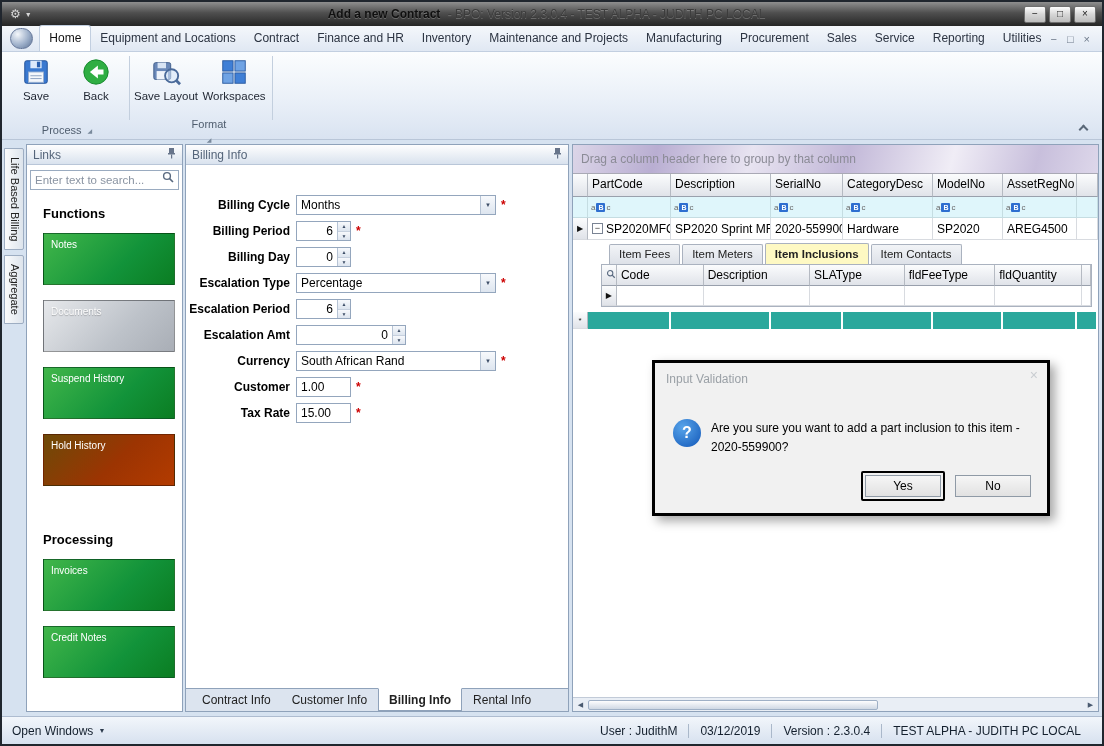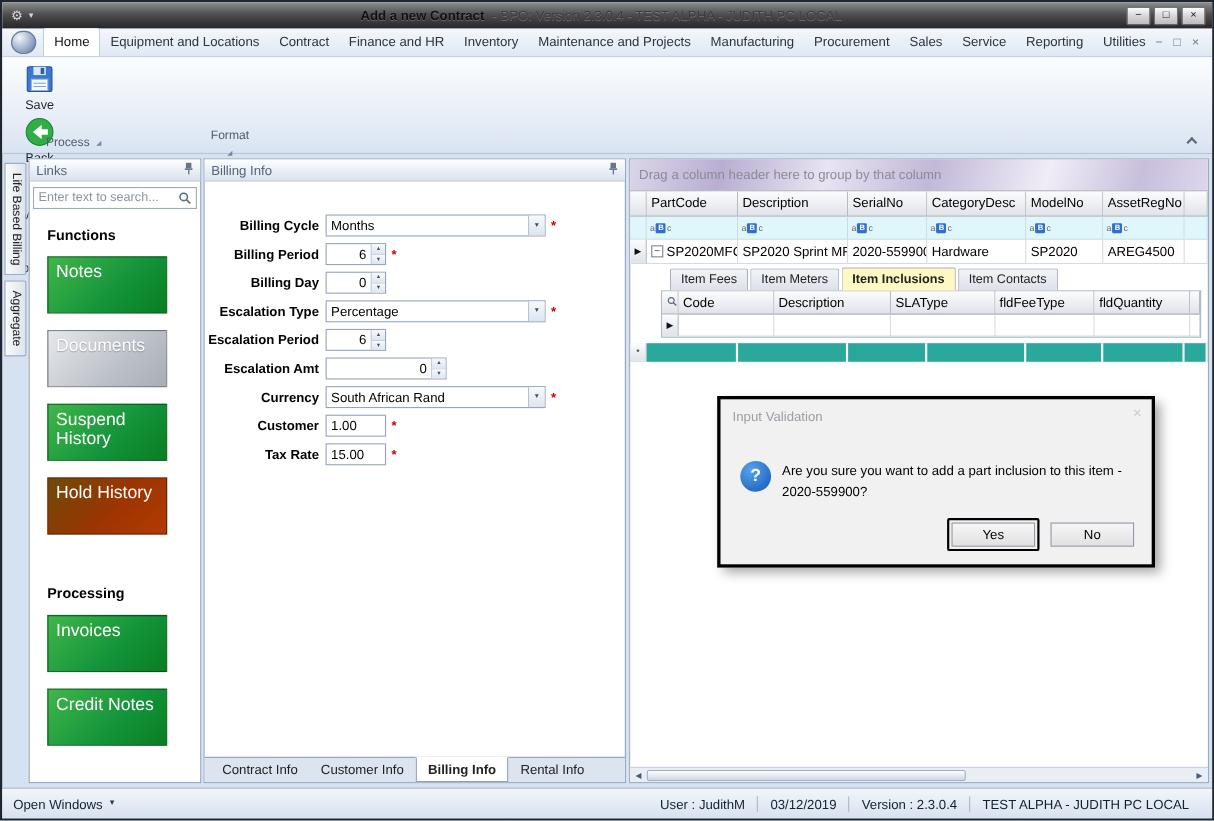--- a/index.html
+++ b/index.html
@@ -32,21 +32,21 @@
     border:1px solid #66789a; }
   .rtab { padding:5px 9px 6px; color:#2c3442; white-space:nowrap; }
   .rtab.active { background:#fff; border:1px solid #c2cfe0; border-bottom:none;
     border-radius:3px 3px 0 0; color:#111; }
   .tab-winbtns { margin-left:auto; display:flex; align-items:center; gap:10px;
     padding:0 12px 6px 0; color:#6e7a8a; font-size:11px; line-height:1; }
 
   
   .ribbon { position:absolute; top:50px; left:0; right:0; height:88px;
     background:linear-gradient(#fbfdfe,#eaf0f8 55%,#d9e3f1); border-bottom:1px solid #b9c6d8; }
-  .ribbon-inner { display:flex; height:70px; padding:2px 0 0 4px;flex-direction:column; }
+  .ribbon-inner { display:flex; height:70px; padding:2px 0 0 4px; }
   .rbtn { width:60px; display:flex; flex-direction:column; align-items:center; gap:3px;
     padding-top:3px; color:#1e2430; }
   .rbtn .ic { width:30px; height:30px; }
   .rbtn .lbl { font-size:11.5px; white-space:nowrap; }
   .rsep { width:1px; background:#c3cfde; margin:2px 3px; }
   .glabels { display:flex; height:16px; font-size:11px; color:#4f5d6e; padding-left:4px; }
   .glabel { display:flex; align-items:center; justify-content:center; gap:6px; }
   .glabel .launcher { font-size:6px; color:#7a8a9c; }
   .g1 { width:122px; } .g2 { width:148px; margin-left:7px;flex-direction:column; }
   .ribbon-collapse { position:absolute; right:14px; bottom:5px; width:8px; height:8px; }
@@ -58,28 +58,28 @@
   .vtab { writing-mode:vertical-rl; background:linear-gradient(to right,#fafbfc,#dde4ec);
     border:1px solid #9dadc2; padding:8px 2px; font-size:11px; color:#222; border-radius:0 2px 2px 0; }
 
   .panel-hdr { height:20px; background:linear-gradient(#fefefe,#d9e2ee);
     border-bottom:1px solid #b9c6d8; display:flex; align-items:center; justify-content:space-between;
     padding:0 6px; color:#55657a; }
 
   
   .links-panel { position:absolute; left:24px; top:142px; width:157px; height:568px;
     background:#fff; border:1px solid #8fa2ba; }
-  .search { margin:5px 3px 2px 3px; height:20px; border:1px solid #9aabc0; display:flex; align-items:center; background:#fff; }
+  .search { margin:5px 3px 2px 3px; height:20px; border:1px solid #9aabc0; display:flex; background:#fff; }
   .search input { flex:1; min-width:0; border:none; outline:none; padding:0 4px; font-size:11.5px;
     color:#333; font-family:"Liberation Sans",sans-serif; }
   .search input::placeholder { color:#8a94a2; }
   .search .mag { padding:0 4px 0 0; display:flex; }
   .section-title { font-weight:bold; font-size:13px; color:#000; margin:16px 0 0 16px; }
   .link-list { margin-top:12px; }
-  .link-btn { width:109px; height:52px; margin:0 0 15px 16px; color:#fff; font-size:16px;
+  .link-btn { width:132px; height:52px; margin:0 0 15px 16px; color:#fff; font-size:10px;
     padding:5px 7px; border:1px solid rgba(0,0,0,.35); }
   .lb-green { background:linear-gradient(135deg,#41b64a,#12933a 60%,#0b7d22); }
   .lb-gray  { background:linear-gradient(135deg,#e6e8eb,#bdc2c9 60%,#a9aeb6); color:#fcfcfc; text-shadow:0 1px 1px rgba(0,0,0,.25); }
   .lb-red   { background:linear-gradient(135deg,#6d4a08,#9c3402 55%,#b33b00); }
   .gap-processing { margin-top:46px; }
 
   
   .billing-panel { position:absolute; left:183px; top:142px; width:384px; height:568px;
     background:#fff; border:1px solid #8fa2ba; display:flex; flex-direction:column; }
   .form { flex:1; padding-top:30px; }

